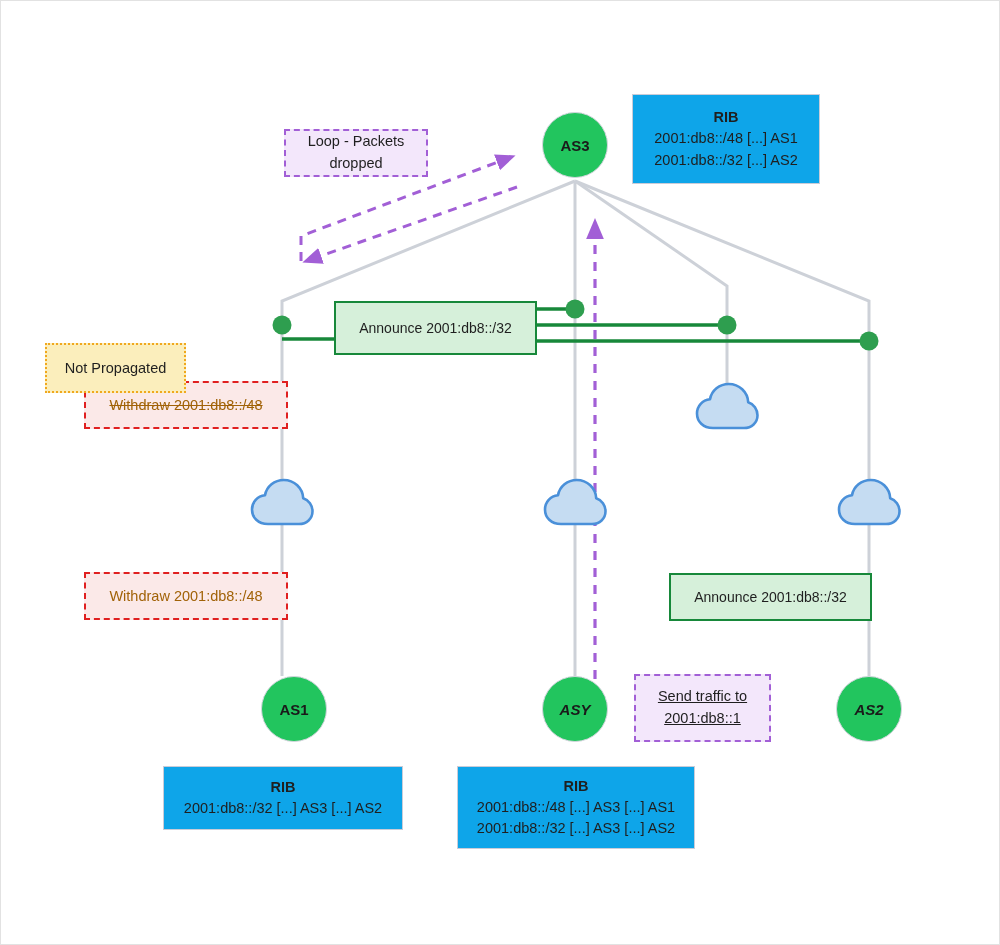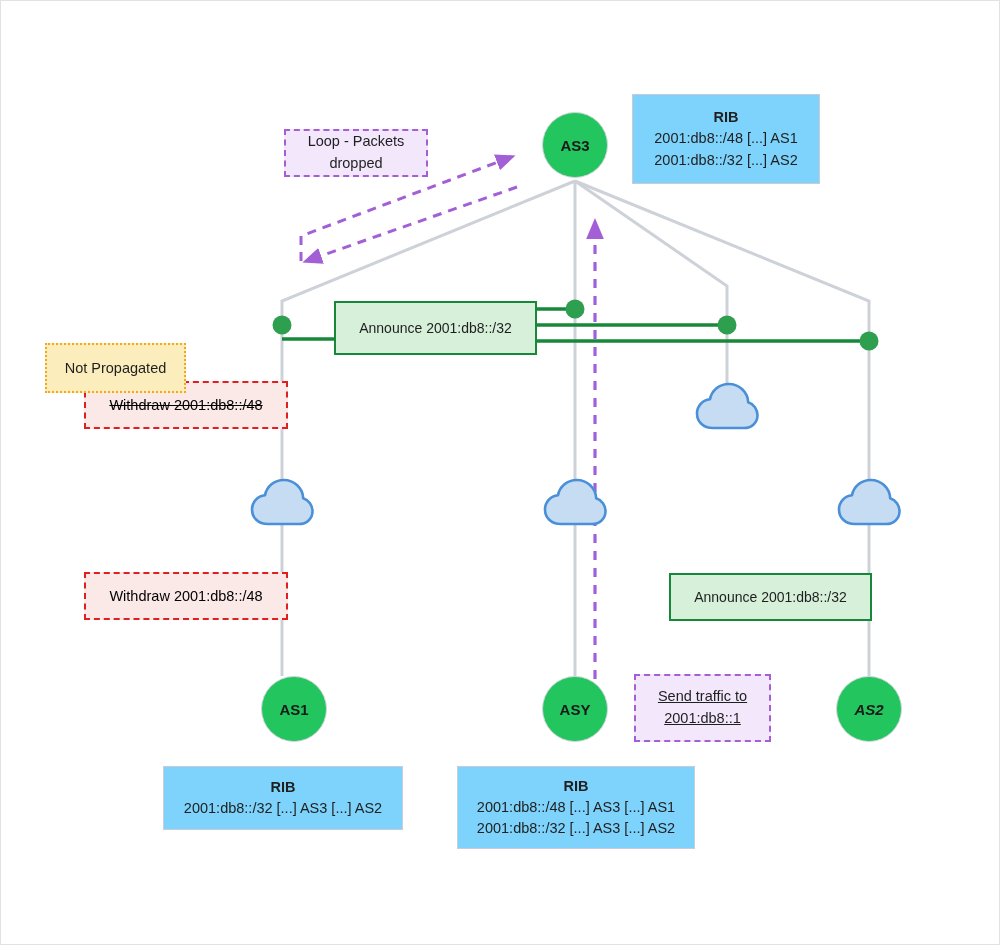--- a/index.html
+++ b/index.html
@@ -48,21 +48,21 @@
     position: absolute;
     box-sizing: border-box;
     display: flex;
     flex-direction: column;
     align-items: center;
     justify-content: center;
     text-align: center;
     z-index: 7;
   }
   .rib-box {
-    background: #7dd3fc;
+    background: #0ea5e9;
     border: 1.4px solid #c9ccd8;
     font-size: 14.5px;
     color: #1f1f1f;
     line-height: 1.45;
   }
   .rib-title {
     font-weight: bold;
     font-size: 14.5px;
   }
   .rib-line { font-size: 14.5px; white-space: nowrap; }
@@ -72,21 +72,21 @@
     border: 2.6px solid #17883a;
     font-size: 14px;
     color: #1f1f1f;
     white-space: nowrap;
   }
 
   .withdraw-box {
     background: #fbe9e8;
     border: 2.6px dashed #e02020;
     font-size: 14.5px;
-    color: #000000;
+    color: #a16207;
     white-space: nowrap;
   }
   .strike { text-decoration: line-through; }
 
   .notprop-box {
     background: #fbeebc;
     border: 2.6px dotted #f0a81e;
     font-size: 14.5px;
     color: #1f1f1f;
     white-space: nowrap;
@@ -179,21 +179,21 @@
       <path d="M20,49 C10,49 4,42.5 4,34.5 C4,27 9.5,21 17,20.3 C18.6,11.5 26.4,5 35.8,5 C46.2,5 54.7,13 55.2,23.2 C60.8,25 64.5,30.2 64.5,36.3 C64.5,43.8 58.6,49 51,49 Z" fill="#c5dcf2" stroke="#4a90d9" stroke-width="2.6" stroke-linejoin="round"></path>
     </svg>
   </div>
 
   <div class="as-node" style="left:541px; top:111px;">
     <span>AS3</span>
   </div>
   <div class="as-node" style="left:260px; top:675px;">
     <span>AS1</span>
   </div>
-  <div class="as-node" style="left:541px; top:675px;">
+  <div class="as-node" style="left:541px; top:675px;font-style:italic;">
     <span>ASY</span>
   </div>
   <div class="as-node" style="left:835px; top:675px;font-style:italic;">
     <span>AS2</span>
   </div>
 
   <div class="box rib-box" style="left:631px; top:93px; width:188px; height:90px;">
     <div class="rib-title">RIB</div>
     <div class="rib-line">2001:db8::/48 [...] AS1</div>
     <div class="rib-line">2001:db8::/32 [...] AS2</div>

